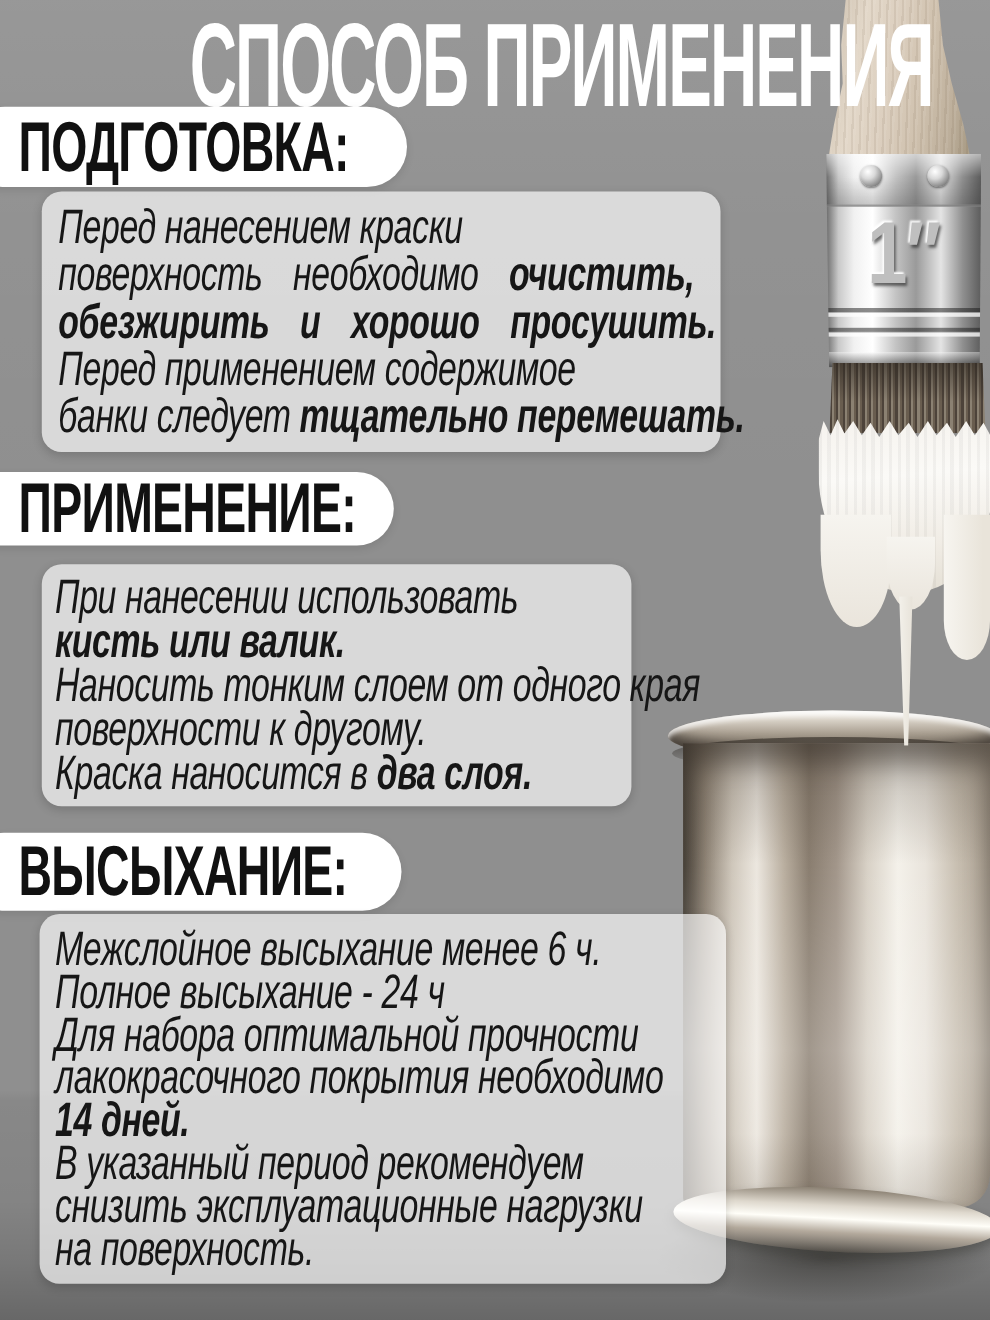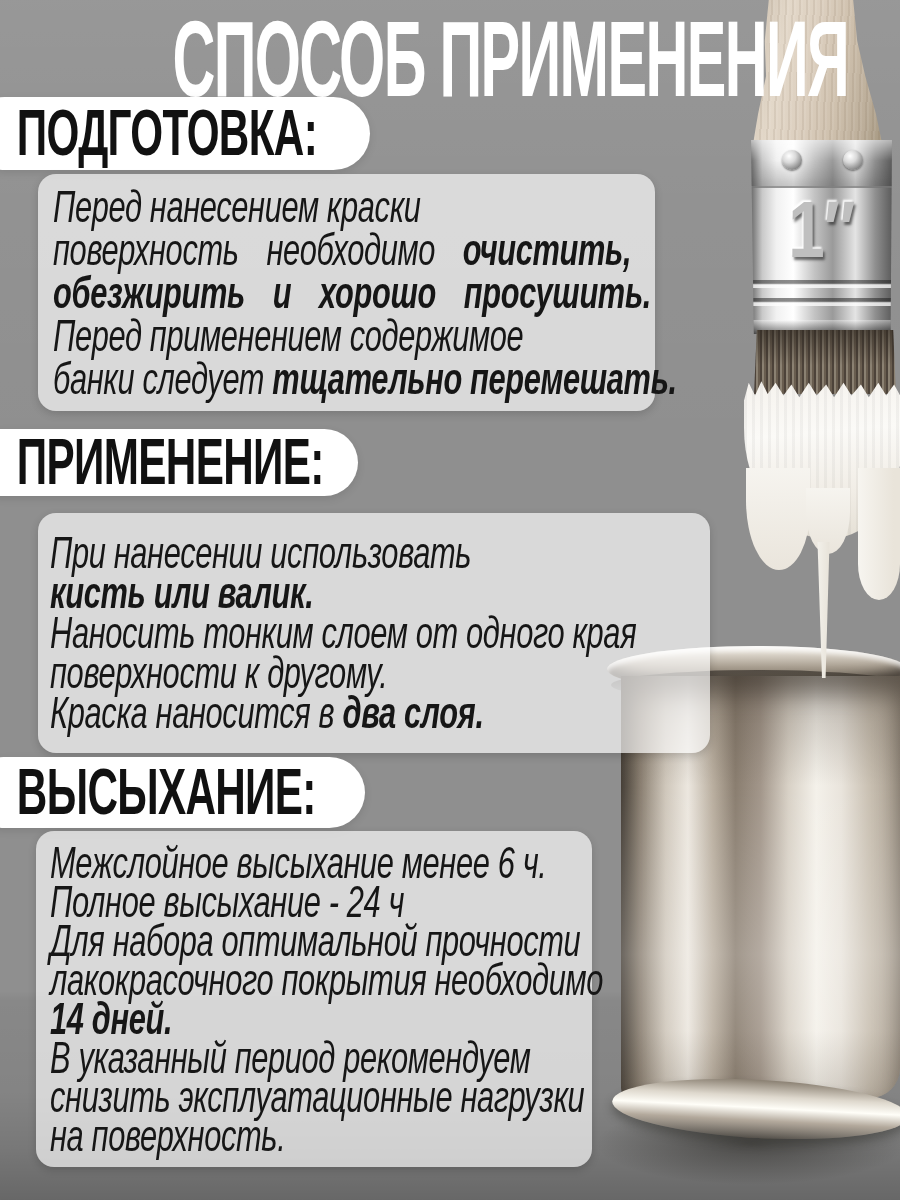--- a/index.html
+++ b/index.html
@@ -123,22 +123,22 @@
   .p1 { left:-32px; top:97px;  width:402px; height:73px; border-radius:37px; }
   .p1 .pill-label { line-height:73px; }
   .p2 { left:-32px; top:429px; width:390px; height:67px; border-radius:34px; }
   .p2 .pill-label { line-height:67px; }
   .p3 { left:-32px; top:757px; width:397px; height:71px; border-radius:36px; }
   .p3 .pill-label { line-height:71px; }
 
   .panel { position:absolute; z-index:6; background:var(--panel, rgba(255,255,255,0.66));
           border-radius:18px; box-shadow:0 3px 9px rgba(0,0,0,0.16);font-style:italic; }
   .b1 { left:38px; top:174px; width:617px; padding:11px 15px; }
-  .b2 { left:38px; top:513px; width:672px; padding:20px 12px; }
-  .b3 { left:36px; top:831px; width:556px; padding:12px 14px; }
+  .b2 { left:38px; top:513px; width:536px; padding:10px 12px; }
+  .b3 { left:36px; top:831px; width:624px; padding:12px 14px; }
 
   .ln { white-space:nowrap; font-size:44px; letter-spacing:-0.5px;
         transform:scaleX(0.70); transform-origin:0 50%;
         color:var(--body_text, #161616); }
   .b1 .ln { line-height:43px; }
   .b2 .ln { line-height:40px; }
   .b3 .ln { line-height:39px; }
   .ln span.b { font-weight:bold; }
   .ln.just { word-spacing:28px; }
 </style>

